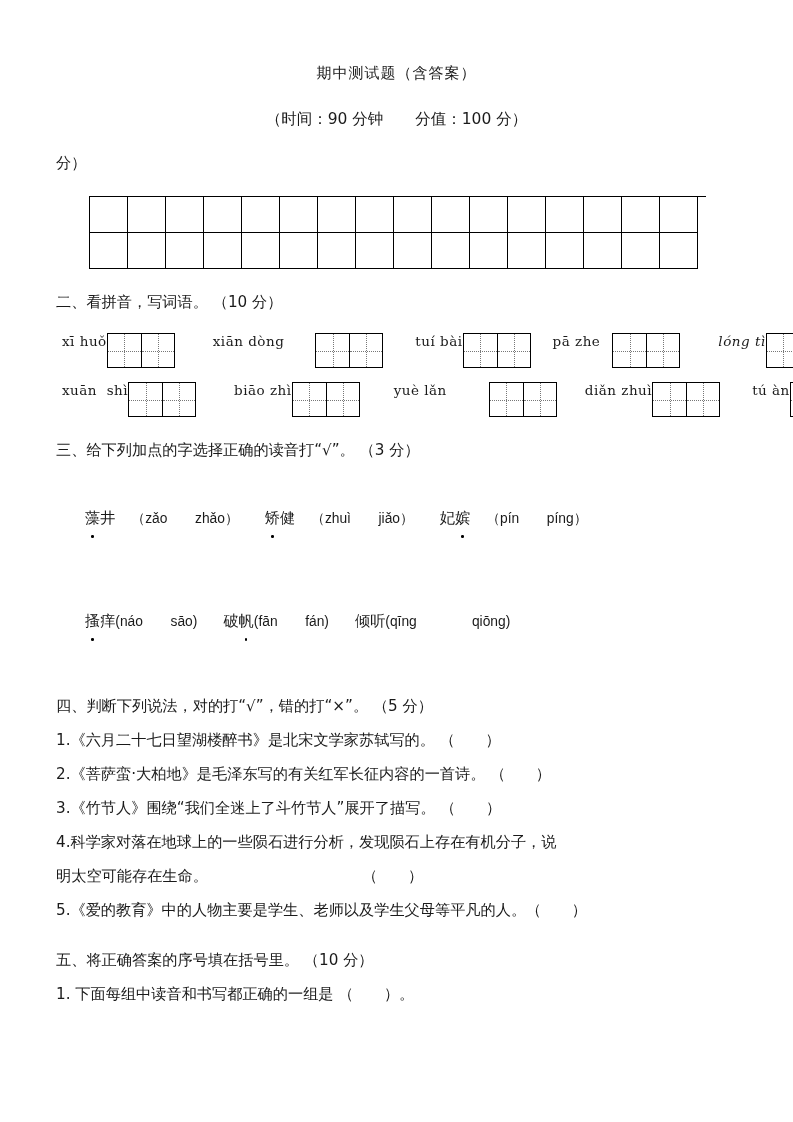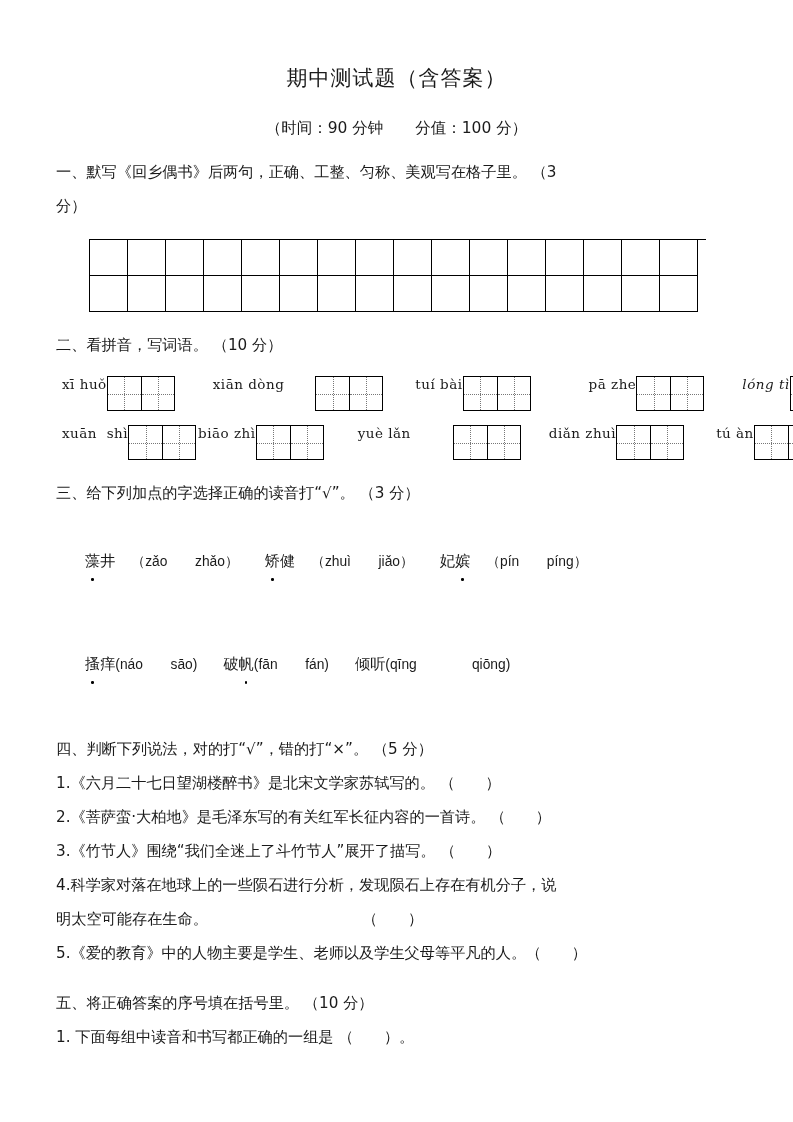--- a/index.html
+++ b/index.html
@@ -19,21 +19,21 @@
     position: relative;
     width: 793px;
     height: 1122px;
     box-sizing: border-box;
     padding: 0 56px;
   }
 
   
   .doc-title {
     text-align: center;
-    font-size: 21px;
+    font-size: 15px;
     letter-spacing: 1px;
     margin-top: 64px;
     font-family: "DejaVu Sans", "Liberation Sans", sans-serif;
     font-weight: 500;
   }
   .doc-subtitle {
     text-align: center;
     font-size: 15.5px;
     margin-top: 26px;
     font-family: "DejaVu Sans", "Liberation Sans", sans-serif;
@@ -144,21 +144,20 @@
 
   <div class="doc-title">期中测试题（含答案）</div>
 
   <div class="doc-subtitle">
     <span>（时间：90 分钟</span>
     <span class="gap"></span>
     <span>分值：100 分）</span>
   </div>
 
   <div class="blk">
-    <div class="section-head">一、默写《回乡偶书》后两句，正确、工整、匀称、美观写在格子里。 （3</div>
     <div class="section-head">分）</div>
 
     <div class="write-grid" id="write-grid">
         <div class="wrow">
           <div class="wcell"></div>
           <div class="wcell"></div>
           <div class="wcell"></div>
           <div class="wcell"></div>
           <div class="wcell"></div>
           <div class="wcell"></div>
@@ -212,21 +211,21 @@
               <div class="tcell"></div>
             </div>
           </div>
           <div class="pinyin-item" style="margin-left: 30px; text-align: right;">
             <div class="pinyin-text">tuí bài</div>
             <div class="tzg">
               <div class="tcell"></div>
               <div class="tcell"></div>
             </div>
           </div>
-          <div class="pinyin-item" style="margin-left: 56px;">
+          <div class="pinyin-item" style="margin-left: 20px; gap: 12px;">
             <div class="pinyin-text">pā zhe</div>
             <div class="tzg">
               <div class="tcell"></div>
               <div class="tcell"></div>
             </div>
           </div>
           <div class="pinyin-item" style="margin-left: 36px; font-style: italic;">
             <div class="pinyin-text">lóng tì</div>
             <div class="tzg">
               <div class="tcell"></div>
@@ -235,21 +234,21 @@
           </div>
         </div>
         <div class="pinyin-row">
           <div class="pinyin-item" style="margin-left: 0px;">
             <div class="pinyin-text">xuān  shì</div>
             <div class="tzg">
               <div class="tcell"></div>
               <div class="tcell"></div>
             </div>
           </div>
-          <div class="pinyin-item" style=" text-align: center;">
+          <div class="pinyin-item" style="margin-left: 36px; text-align: center;">
             <div class="pinyin-text">biāo zhì</div>
             <div class="tzg">
               <div class="tcell"></div>
               <div class="tcell"></div>
             </div>
           </div>
           <div class="pinyin-item" style="margin-left: 32px; gap: 42px;">
             <div class="pinyin-text">yuè lǎn</div>
             <div class="tzg">
               <div class="tcell"></div>

